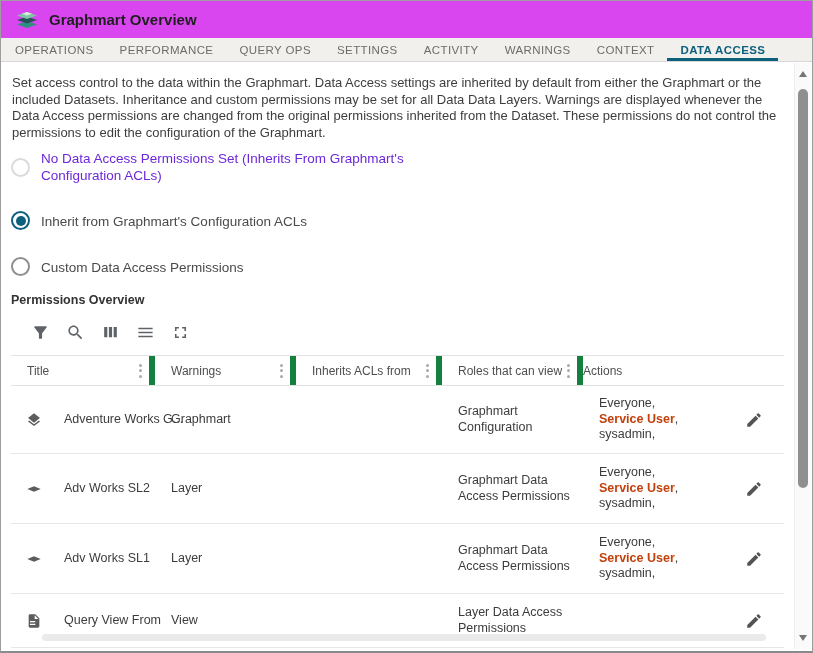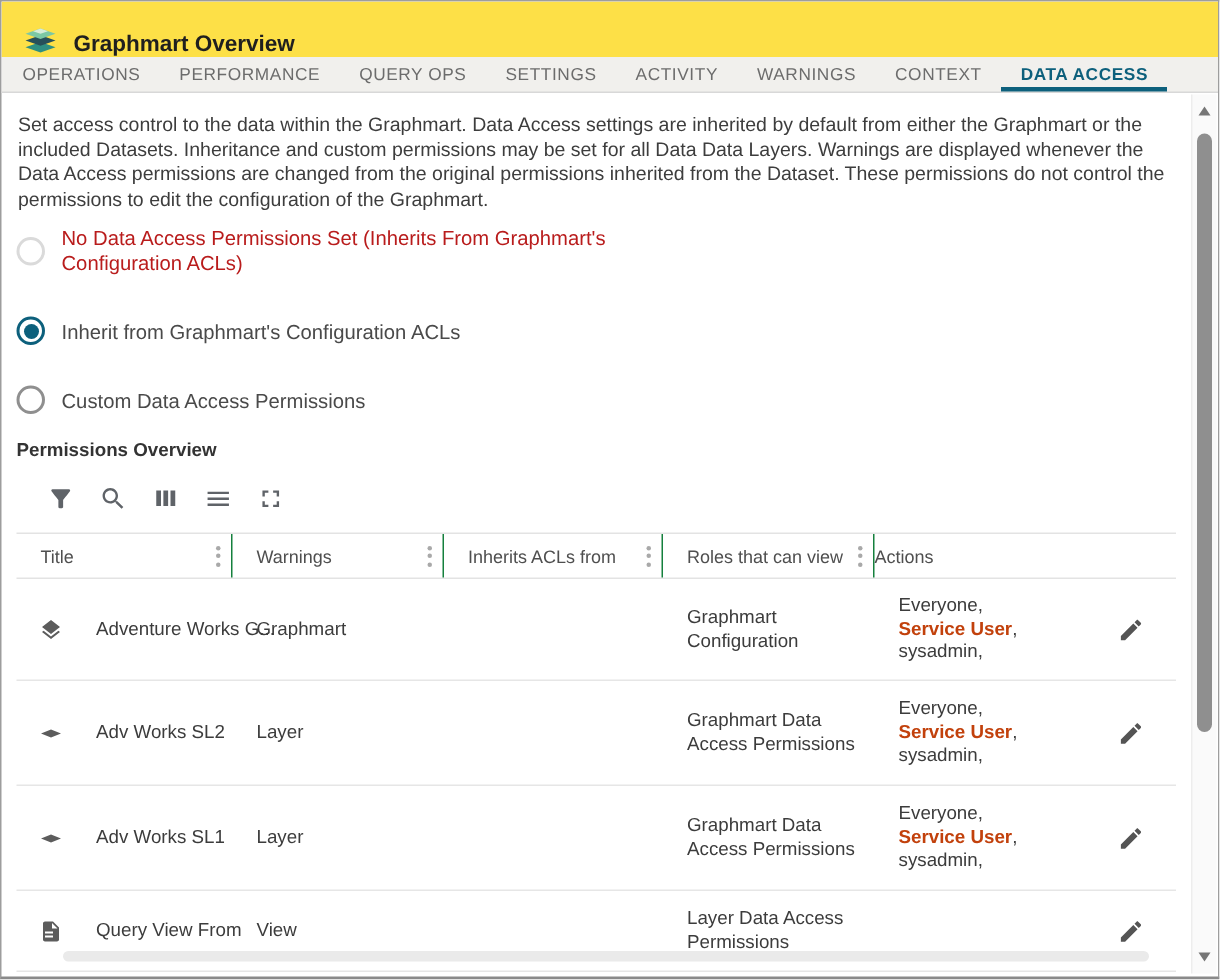--- a/index.html
+++ b/index.html
@@ -4,21 +4,21 @@
 <style>
   * { box-sizing: border-box; margin: 0; padding: 0; }
   html,body { background:#fff; }
   body { font-family: "Liberation Sans", sans-serif; }
 
   .window { position: relative; width: 813px; height: 653px;
     border: 1px solid #9d9d9d; border-bottom: 2px solid #8a8a8a;
     background: #fff; overflow: hidden; }
 
   
-  .app-header { height: 37px; background: #fde047; display: flex; align-items: flex-end;
+  .app-header { height: 37px; background: #d946ef; display: flex; align-items: center;
     padding-left: 13px; gap: 9px; }
   .app-logo { width: 26px; height: 22px; flex: none; }
   .app-title { font-size: 15px; font-weight: bold; color: #1f1f1f; }
 
   
   .tab-bar { height: 24px; background: #f1f0ed; border-bottom: 1px solid #d8d8d8;
     display: flex; align-items: center; padding-left: 1px; }
   .tab { font-size: 11.5px; font-weight: 500; letter-spacing: 0.4px; color: #6c6c6c;
     padding: 0 13px; line-height: 22px; cursor: pointer; white-space: nowrap; }
   .tab.active { color: #0d607c; font-weight: 600; box-shadow: inset 0 -3px 0 #0d607c; }
@@ -41,35 +41,35 @@
   .radio-row { display: flex; align-items: center; gap: 11px; cursor: pointer; }
   .radio-row + .radio-row { margin-top: 27px; align-items: flex-end; }
   .radio { width: 19px; height: 19px; border-radius: 50%; border: 2px solid #8f8f8f;
     flex: none; position: relative; background: #fff; }
   .radio.disabled { border-color: #dadada; }
   .radio.selected { border-color: #0d607c; }
   .radio.selected::after { content: ""; position: absolute; inset: 2.5px;
     border-radius: 50%; background: #0d607c; }
   .radio-label { font-size: 13.5px; color: #4a4a4a; line-height: 17px; }
   .radio-label.two-line { max-width: 445px; }
-  .radio-label.disabled { color: #b91c1c; }
+  .radio-label.disabled { color: #6d28d9; }
 
   .overview-heading { margin-top: 17px; font-size: 12.5px; font-weight: bold; color: #333; }
 
   
   .grid-toolbar { margin: 15px 0 0 20px; display: flex; align-items: center; gap: 16px; height: 20px; }
   .tb-icon { width: 19px; height: 19px; cursor: pointer; display: inline-flex; }
   .tb-icon svg { width: 19px; height: 19px; fill: #5f6368; stroke: none; }
 
   
   .perm-table { margin-top: 13px; border-top: 1px solid #e3e3e3; }
   .thead, .trow { display: grid; grid-template-columns: 144px 141px 146px 141px 141px auto; }
   .thead { height: 30px; border-bottom: 1px solid #e3e3e3; }
   .th { position: relative; display: flex; align-items: center; padding-left: 16px;
-    font-size: 12px; color: #4f4f4f; border-right: 1px solid #15803d; }
+    font-size: 12px; color: #4f4f4f; border-right: 6px solid #15803d; }
   .th:last-child { border-right: none; justify-content: flex-start; padding-left: 0; padding-right: 2px; }
   .kebab { position: absolute; right: 5px; top: 50%; transform: translateY(-50%);
     display: flex; flex-direction: column; gap: 2.5px; padding: 2px; cursor: pointer; }
   .kebab i { width: 3px; height: 3px; border-radius: 50%; background: #a9a9a9; }
 
   .trow { border-bottom: 1px solid #e6e6e6; align-items: center; }
   .trow.h68 { min-height: 68px; } .trow.h70 { min-height: 70px; } .trow.h54 { min-height: 54px; }
   .td { font-size: 12.5px; color: #3c3c3c; padding-left: 16px; line-height: 15.5px; }
   .td.title-cell { display: flex; align-items: center; gap: 22px; padding-left: 15px; white-space: nowrap; }
   .td.title-cell svg { width: 16px; height: 16px; flex: none; fill: #5c5c5c; }

